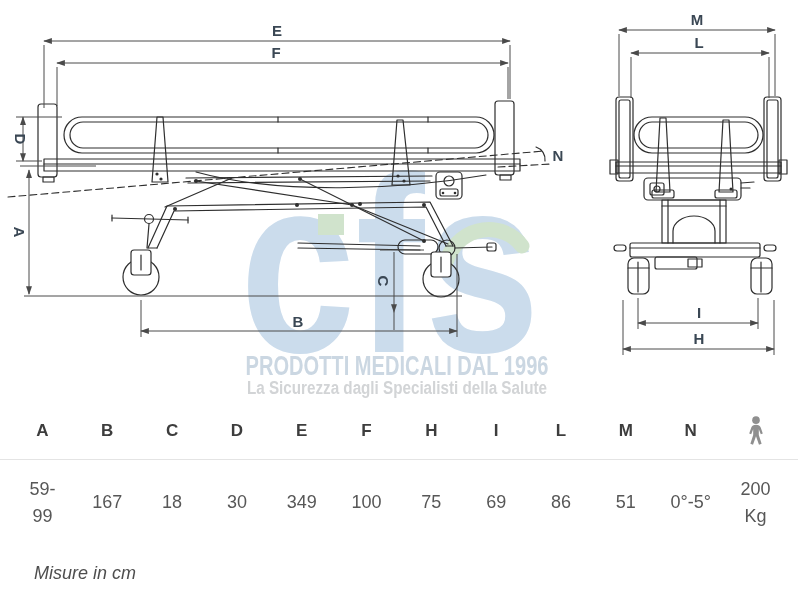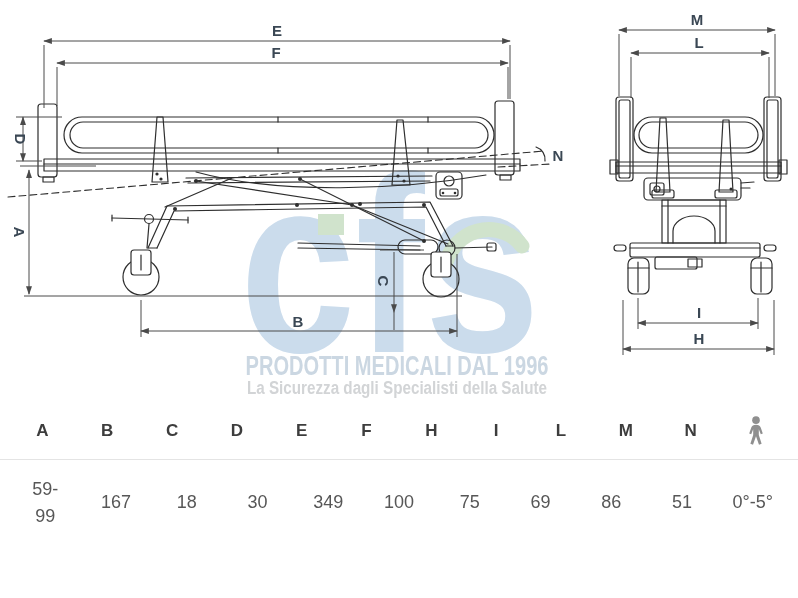--- a/index.html
+++ b/index.html
@@ -240,16 +240,18 @@
       <div class="cell val"><span>167</span></div>
       <div class="cell val"><span>18</span></div>
       <div class="cell val"><span>30</span></div>
       <div class="cell val"><span>349</span></div>
       <div class="cell val"><span>100</span></div>
       <div class="cell val"><span>75</span></div>
       <div class="cell val"><span>69</span></div>
       <div class="cell val"><span>86</span></div>
       <div class="cell val"><span>51</span></div>
       <div class="cell val"><span>0°-5°</span></div>
+      <div class="cell val"><span class="wrap">200 Kg</span></div>
     </div>
   </div>
 
+  <div class="footer-note">Misure in cm</div>
 </div>
 
 </body></html>

